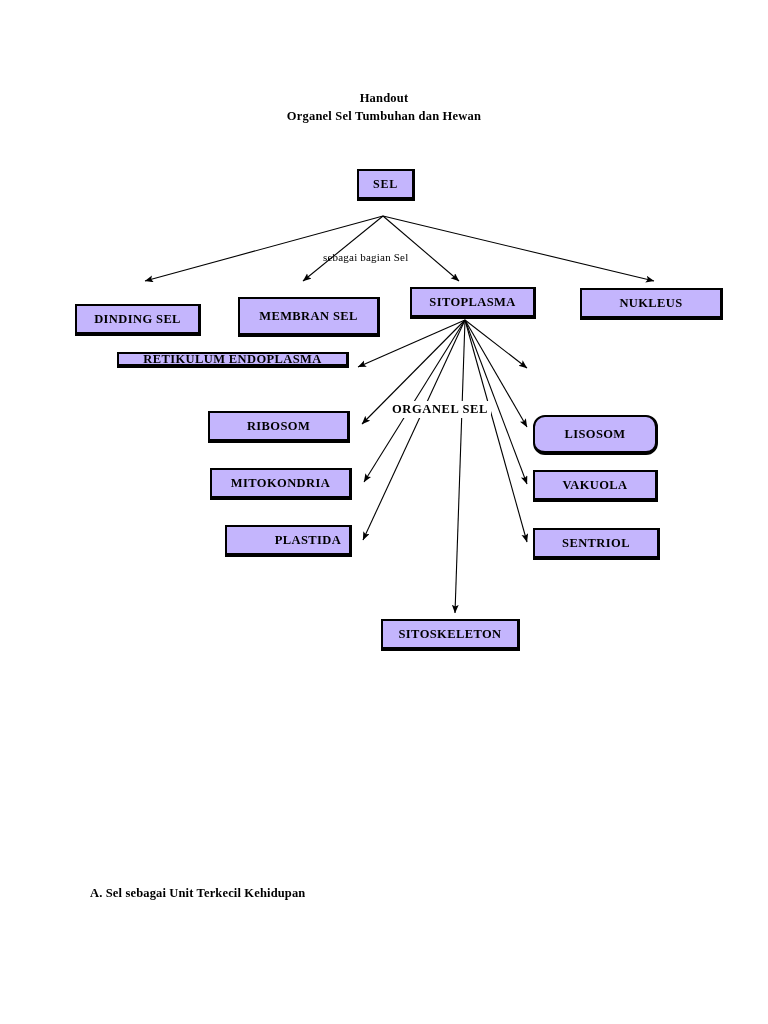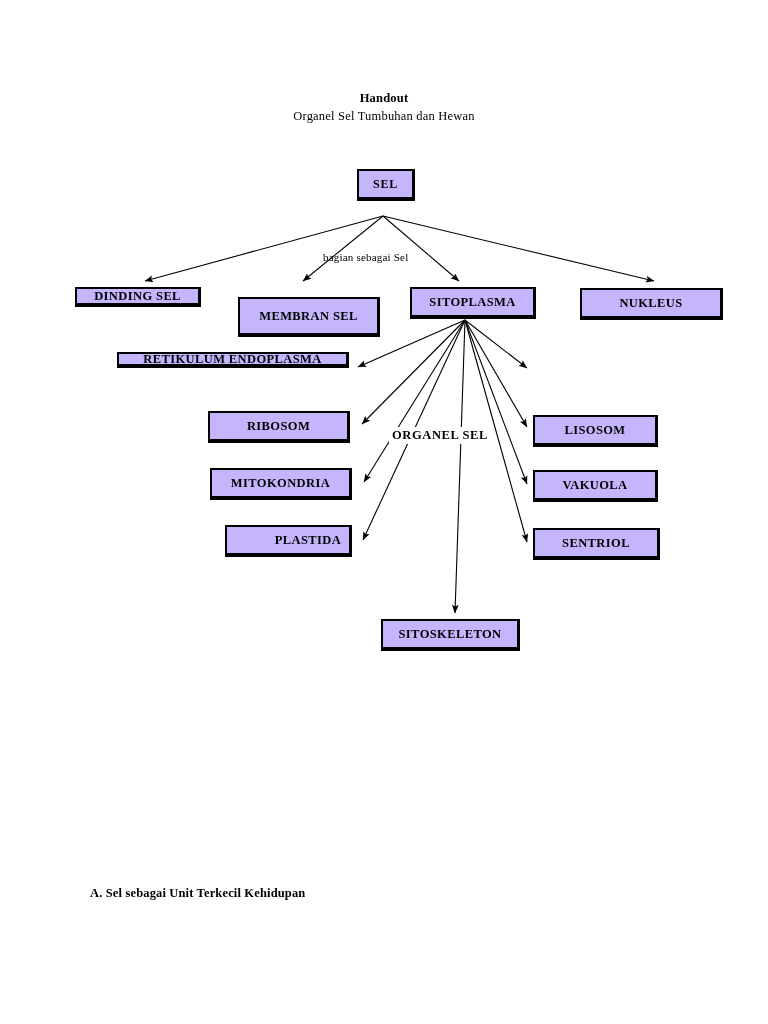--- a/index.html
+++ b/index.html
@@ -33,21 +33,21 @@
     text-align: center;
   }
   .title-line-1 {
     font-size: 12.5px;
     font-weight: bold;
     letter-spacing: 0.2px;
     line-height: 17px;
   }
   .title-line-2 {
     font-size: 12.5px;
-    font-weight: normal;
+    font-weight: bold;
     letter-spacing: 0.2px;
     line-height: 19px;
   }
 
   .footer-heading {
     position: absolute;
     left: 90px;
     top: 886px;
     font-size: 12.5px;
     font-weight: bold;
@@ -80,21 +80,20 @@
   
   .free-label {
     position: absolute;
     font-size: 12.5px;
     font-weight: bold;
     letter-spacing: 0.6px;
     white-space: nowrap;
     background: #ffffff;
     padding: 1px 3px;
     z-index: 6;
-    margin-top: 26px;
   }
   .edge-label {
     position: absolute;
     font-size: 11px;
     letter-spacing: 0.2px;
     white-space: nowrap;
     z-index: 6;
     font-weight: normal;
   }
 
@@ -142,23 +141,23 @@
       <line x1="465" y1="320" x2="527" y2="484"></line>
       <line x1="465" y1="320" x2="527" y2="542"></line>
       <line x1="465" y1="320" x2="455" y2="613"></line>
     </g>
   </svg>
 
   <div class="node node-sel" style="left:357px; top:169px; width:58px; height:32px;">
     <span class="node-label">SEL</span>
   </div>
 
-  <div class="edge-label" style="left:323px; top:251px;">bagian sebagai Sel</div>
-
-  <div class="node" style="left:75px; top:287px; width:126px; height:20px;">
+  <div class="edge-label" style="left:323px; top:251px;">sebagai bagian Sel</div>
+
+  <div class="node" style="left:75px; top:304px; width:126px; height:32px;">
     <span class="node-label">DINDING SEL</span>
   </div>
 
   <div class="node" style="left:238px; top:287px; width:142px; height:40px;margin-top:10px;">
     <span class="node-label">MEMBRAN SEL</span>
   </div>
 
   <div class="node" style="left:410px; top:287px; width:126px; height:32px;">
     <span class="node-label">SITOPLASMA</span>
   </div>
@@ -179,21 +178,21 @@
 
   <div class="node" style="left:210px; top:468px; width:142px; height:32px;">
     <span class="node-label">MITOKONDRIA</span>
   </div>
 
   <div class="node" style="left:225px; top:525px; width:127px; height:32px;padding-left:40px;">
     <span class="node-label">PLASTIDA</span>
   </div>
 
 
-  <div class="node" style="left:533px; top:415px; width:125px; height:32px;">
+  <div class="node" style="left:533px; top:415px; width:125px; height:40px;border-radius:12px;">
     <span class="node-label">LISOSOM</span>
   </div>
 
   <div class="node" style="left:533px; top:470px; width:125px; height:32px;">
     <span class="node-label">VAKUOLA</span>
   </div>
 
   <div class="node" style="left:533px; top:528px; width:127px; height:32px;">
     <span class="node-label">SENTRIOL</span>
   </div>

